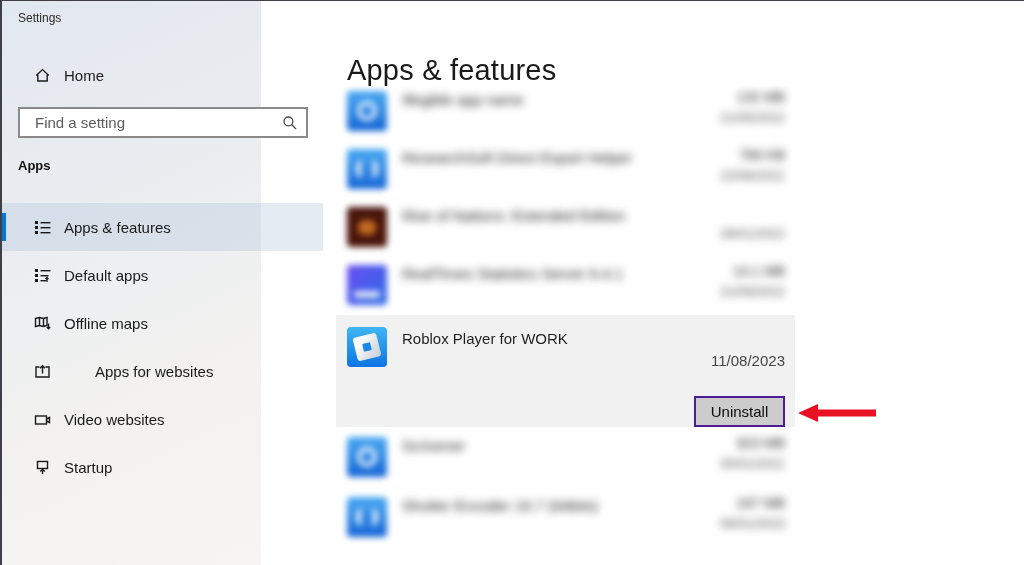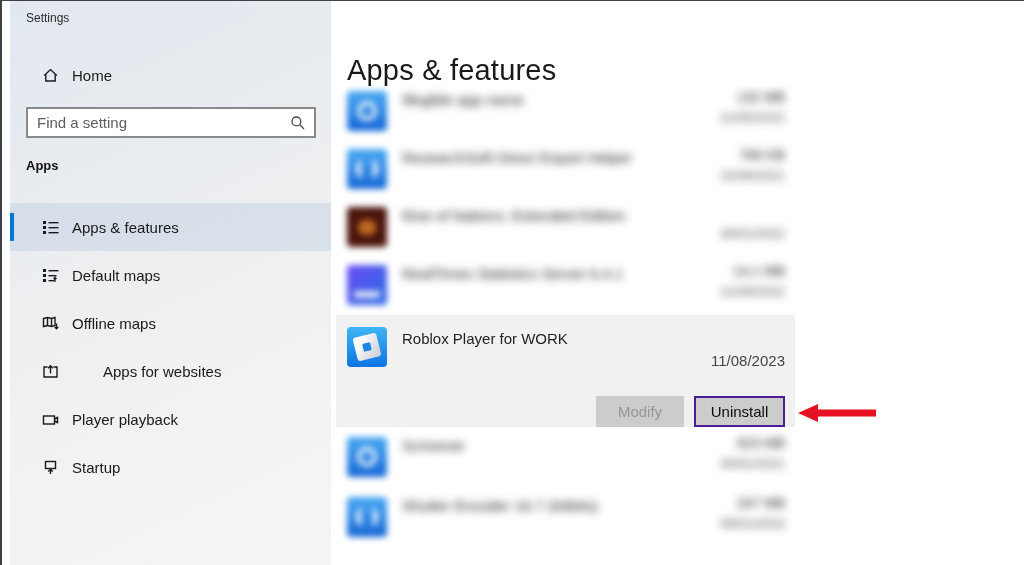--- a/index.html
+++ b/index.html
@@ -7,21 +7,21 @@
   body {
     font-family: "Liberation Sans", sans-serif;
     background:#ffffff;
     position:relative;
     border-left:2px solid #3f3f46;
     border-top:1px solid #3f3f46;
   }
 
   
   .sidebar {
-    position:absolute; left:8px; top:0; width:321px; height:565px;
+    position:absolute; left:0; top:0; width:259px; height:565px;
     background:linear-gradient(155deg,#e2e8f0 0%, #eaedf0 35%, #f3f2f0 70%, #f7f5f3 100%);
   }
   .win-title { position:absolute; left:16px; top:10px; font-size:12px; color:#2b2b2b; }
 
   .nav-item {
     position:absolute; left:0; width:321px; height:48px;
     display:flex; align-items:center; padding-left:32px; gap:13px;
     cursor:default;
   }
   .nav-item .nav-icon { width:17px; height:17px; flex:0 0 17px; display:flex; align-items:center; justify-content:center; }
@@ -34,21 +34,21 @@
   .home-item { height:40px; }
 
   .searchbox {
     position:absolute; left:16px; top:106px; width:290px; height:31px;
     background:#ffffff; border:2px solid #8a8a8a;
     display:flex; align-items:center;
   }
   .searchbox input {
     flex:1; border:none; outline:none; background:transparent;
     font-family:"Liberation Sans", sans-serif; font-size:15px; color:#222;
-    padding-left:9px; height:100%;
+    padding-left:15px; height:100%;
   }
   .searchbox input::placeholder { color:#5c5c5c; opacity:1; }
   .search-icon { width:16px; height:16px; margin-right:8px; flex:0 0 16px; }
 
   .apps-header { position:absolute; left:16px; top:157px; font-size:13px; font-weight:bold; color:#111; }
 
   
   .page-title {
     position:absolute; left:345px; top:53px;
     font-size:29px; font-weight:300; color:#191919; letter-spacing:0.2px;
@@ -177,21 +177,21 @@
       <svg width="17" height="17" viewBox="0 0 17 17" style="fill:#1a1a1a;">
         <rect x="1" y="2" width="3" height="3"></rect>
           <rect x="6.5" y="3" width="10" height="1.4"></rect>
         <rect x="1" y="7" width="3" height="3"></rect>
           <rect x="6.5" y="8" width="8" height="1.4"></rect>
         <rect x="1" y="12" width="3" height="3"></rect>
           <rect x="6.5" y="13" width="6" height="1.4"></rect>
         <path d="M13 15 L13 10.5 L11.5 12 L13 10.5 L14.5 12" style="fill:none;stroke:#1a1a1a;stroke-width:1.2;"></path>
       </svg>
     </span>
-    <span class="nav-label">Default maps</span>
+    <span class="nav-label">Default apps</span>
   </div>
 
   <div class="nav-item" style="top:298px;text-align:center;">
     <span class="nav-icon">
       <svg class="icon-stroke" width="17" height="17" viewBox="0 0 17 17">
         <path d="M1.5 3.5 L5.5 2.5 L9.5 3.5 L13 2.5 V10.5 L9.5 11.5 L5.5 10.5 L1.5 11.5 Z"></path>
         <line x1="5.5" y1="2.5" x2="5.5" y2="10.5"></line>
         <line x1="9.5" y1="3.5" x2="9.5" y2="11.5"></line>
         <path d="M14.5 8.5 V13.5 M12.8 12 L14.5 13.8 L16.2 12"></path>
       </svg>
@@ -209,21 +209,21 @@
     <span class="nav-label">Apps for websites</span>
   </div>
 
   <div class="nav-item" style="top:394px;">
     <span class="nav-icon">
       <svg class="icon-stroke" width="17" height="17" viewBox="0 0 17 17">
         <rect x="1.5" y="5" width="11" height="8"></rect>
         <path d="M12.5 8 L15.5 6.5 V11.5 L12.5 10"></path>
       </svg>
     </span>
-    <span class="nav-label">Player playback</span>
+    <span class="nav-label">Video websites</span>
   </div>
 
   <div class="nav-item" style="top:442px;">
     <span class="nav-icon">
       <svg class="icon-stroke" width="17" height="17" viewBox="0 0 17 17">
         <rect x="3.5" y="2.5" width="10" height="7"></rect>
         <path d="M8.5 15 V10.5 M6.3 12.5 L8.5 10.2 L10.7 12.5"></path>
       </svg>
     </span>
     <span class="nav-label">Startup</span>
@@ -273,21 +273,20 @@
   <div class="app-row selected">
     <div class="app-icon">
       <div class="roblox-tile">
         <div class="roblox-square">
             <div class="roblox-hole"></div>
           </div>
       </div>
     </div>
     <div class="app-name">Roblox Player for WORK</div>
     <div class="app-date">11/08/2023</div>
-    <button class="btn btn-modify" disabled="">Modify</button>
     <button class="btn btn-uninstall">Uninstall</button>
   </div>
 
   <div class="app-row" style="height:60px;">
     <div class="app-icon tile-blue blur-icon" style="top:10px;">
         <div class="tile-inner-ring"></div>
       </div>
     <div class="app-name blur-text" style="top:10px;">Scrivener</div>
     <div class="app-size blur-text" style="top:8px;">923 MB</div>
     <div class="app-date blur-text" style="top:29px;">30/01/2021</div>

